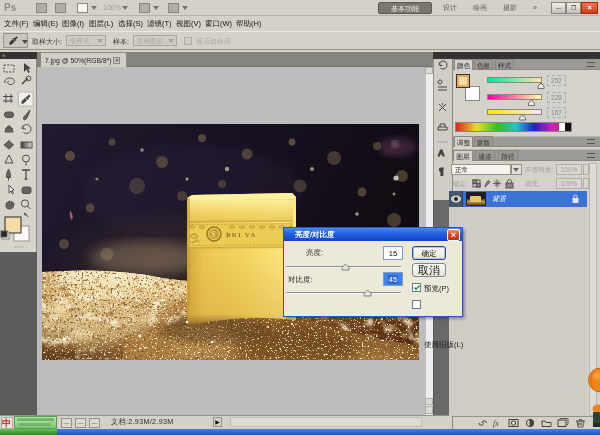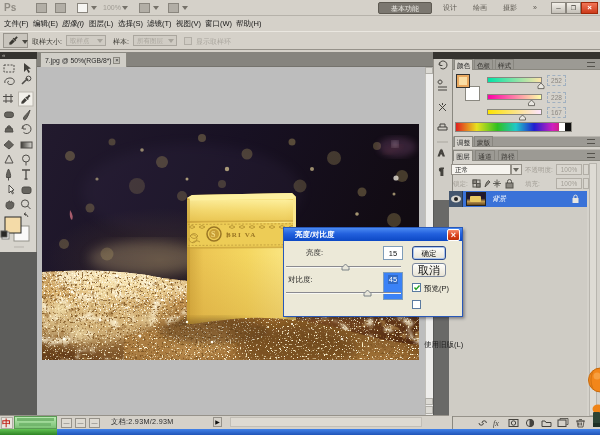--- a/index.html
+++ b/index.html
@@ -32,21 +32,21 @@
 <div class="wsbtn" style="left:438px;width:24px;">设计</div>
 <div class="wsbtn" style="left:468px;width:24px;">绘画</div>
 <div class="wsbtn" style="left:498px;width:24px;">摄影</div>
 <div class="wsbtn" style="left:528px;width:14px;">»</div>
 <div class="winbtn" style="left:551px;width:15px;">–</div>
 <div class="winbtn" style="left:566px;width:15px;font-size:6px;line-height:11px;">❐</div>
 <div class="winbtn" style="left:581px;width:17px;background:linear-gradient(#f27656,#cc3a1a);color:#fff;border-color:#a02808;font-weight:bold;">×</div>
 
 <div class="menu" style="left:4px;">文件(F)</div>
 <div class="menu" style="left:33px;">编辑(E)</div>
-<div class="menu" style="left:62px;font-style:italic;">图像(I)</div>
+<div class="menu" style="left:62px;">图像(I)</div>
 <div class="menu" style="left:89px;">图层(L)</div>
 <div class="menu" style="left:118px;">选择(S)</div>
 <div class="menu" style="left:147px;">滤镜(T)</div>
 <div class="menu" style="left:176px;">视图(V)</div>
 <div class="menu" style="left:205px;">窗口(W)</div>
 <div class="menu" style="left:236px;">帮助(H)</div>
 
 <div class="abs" style="left:0;top:31px;width:600px;height:19px;background:#d5d1c9;border-top:1px solid #eae7e0;border-bottom:1px solid #96928a;"></div>
 <div class="abs" style="left:3px;top:33px;width:25px;height:15px;border:1px solid #98948c;background:#c9c5bd;"></div>
 <svg class="abs" style="left:8px;top:35px;" width="11" height="11" viewBox="0 0 11 11">
@@ -469,21 +469,21 @@
 <div class="abs" style="left:284px;top:228px;width:178px;height:13px;background:linear-gradient(#4a8af2,#2260dd 45%,#0c48c4);color:#fff;font-size:7.5px;font-weight:bold;line-height:13px;padding-left:11px;">亮度/对比度</div>
 <div class="abs" style="left:447px;top:229px;width:13px;height:12px;background:linear-gradient(#f68a6a,#d8401c 55%,#c03008);border:1px solid #fff;border-radius:2px;color:#fff;font-size:9px;line-height:10px;text-align:center;font-weight:bold;">×</div>
 <div class="abs" style="left:288px;top:248px;font-size:7.5px;color:#1a1a1a;margin-left:18px;">亮度:</div>
 <div class="abs" style="left:383px;top:246px;width:20px;height:14px;background:#fff;border:1px solid #7f9db9;font-size:7.5px;text-align:center;line-height:13px;color:#111;">15</div>
 <div class="abs" style="left:286px;top:266px;width:115px;height:1px;background:#8a8a90;"></div>
 <div class="abs" style="left:286px;top:267px;width:115px;height:1px;background:#f8f8f4;"></div>
 <svg class="abs" style="left:341px;top:263px;" width="9" height="8" viewBox="0 0 9 8">
     <path d="M4.5 1 L8 4.5 L8 7 L1 7 L1 4.5 Z" fill="#e8e6da" stroke="#707880" stroke-width="0.9"></path>
   </svg>
 <div class="abs" style="left:288px;top:275px;font-size:7.5px;color:#1a1a1a;">对比度:</div>
-<div class="abs" style="left:383px;top:272px;width:20px;height:28px;background:#3b82f6;border:1px solid #7f9db9;font-size:7.5px;text-align:center;line-height:13px;color:#fff;"><span style="background:#316ac5;padding:0 1px;">45</span></div>
+<div class="abs" style="left:383px;top:272px;width:20px;height:14px;background:#3b82f6;border:1px solid #7f9db9;font-size:7.5px;text-align:center;line-height:13px;color:#fff;"><span style="background:#316ac5;padding:0 1px;">45</span></div>
 <div class="abs" style="left:286px;top:292px;width:115px;height:1px;background:#8a8a90;"></div>
 <div class="abs" style="left:286px;top:293px;width:115px;height:1px;background:#f8f8f4;"></div>
 <svg class="abs" style="left:363px;top:289px;" width="9" height="8" viewBox="0 0 9 8">
     <path d="M4.5 1 L8 4.5 L8 7 L1 7 L1 4.5 Z" fill="#e8e6da" stroke="#707880" stroke-width="0.9"></path>
   </svg>
 <div class="abs" style="left:412px;top:246px;width:34px;height:14px;background:linear-gradient(#fefefb,#e8e4d6);border:1px solid #2a4a8c;border-radius:3px;box-shadow:inset 0 0 0 1px #aac4ee;font-size:7.5px;text-align:center;line-height:13px;color:#111;">确定</div>
 <div class="abs" style="left:412px;top:263px;width:34px;height:14px;background:linear-gradient(#fefefb,#e8e4d6);border:1px solid #7a869c;border-radius:3px;font-size:11px;text-align:center;line-height:13px;color:#111;">取消</div>
 <div class="abs" style="left:412px;top:283px;width:9px;height:9px;background:#fff;border:1px solid #5a7aa0;"></div>
 <svg class="abs" style="left:413px;top:284px;" width="8" height="8" viewBox="0 0 8 8">
     <path d="M1.5 3.5 L3 5.5 L6.5 1.5" fill="none" stroke="#21a121" stroke-width="1.4"></path>

